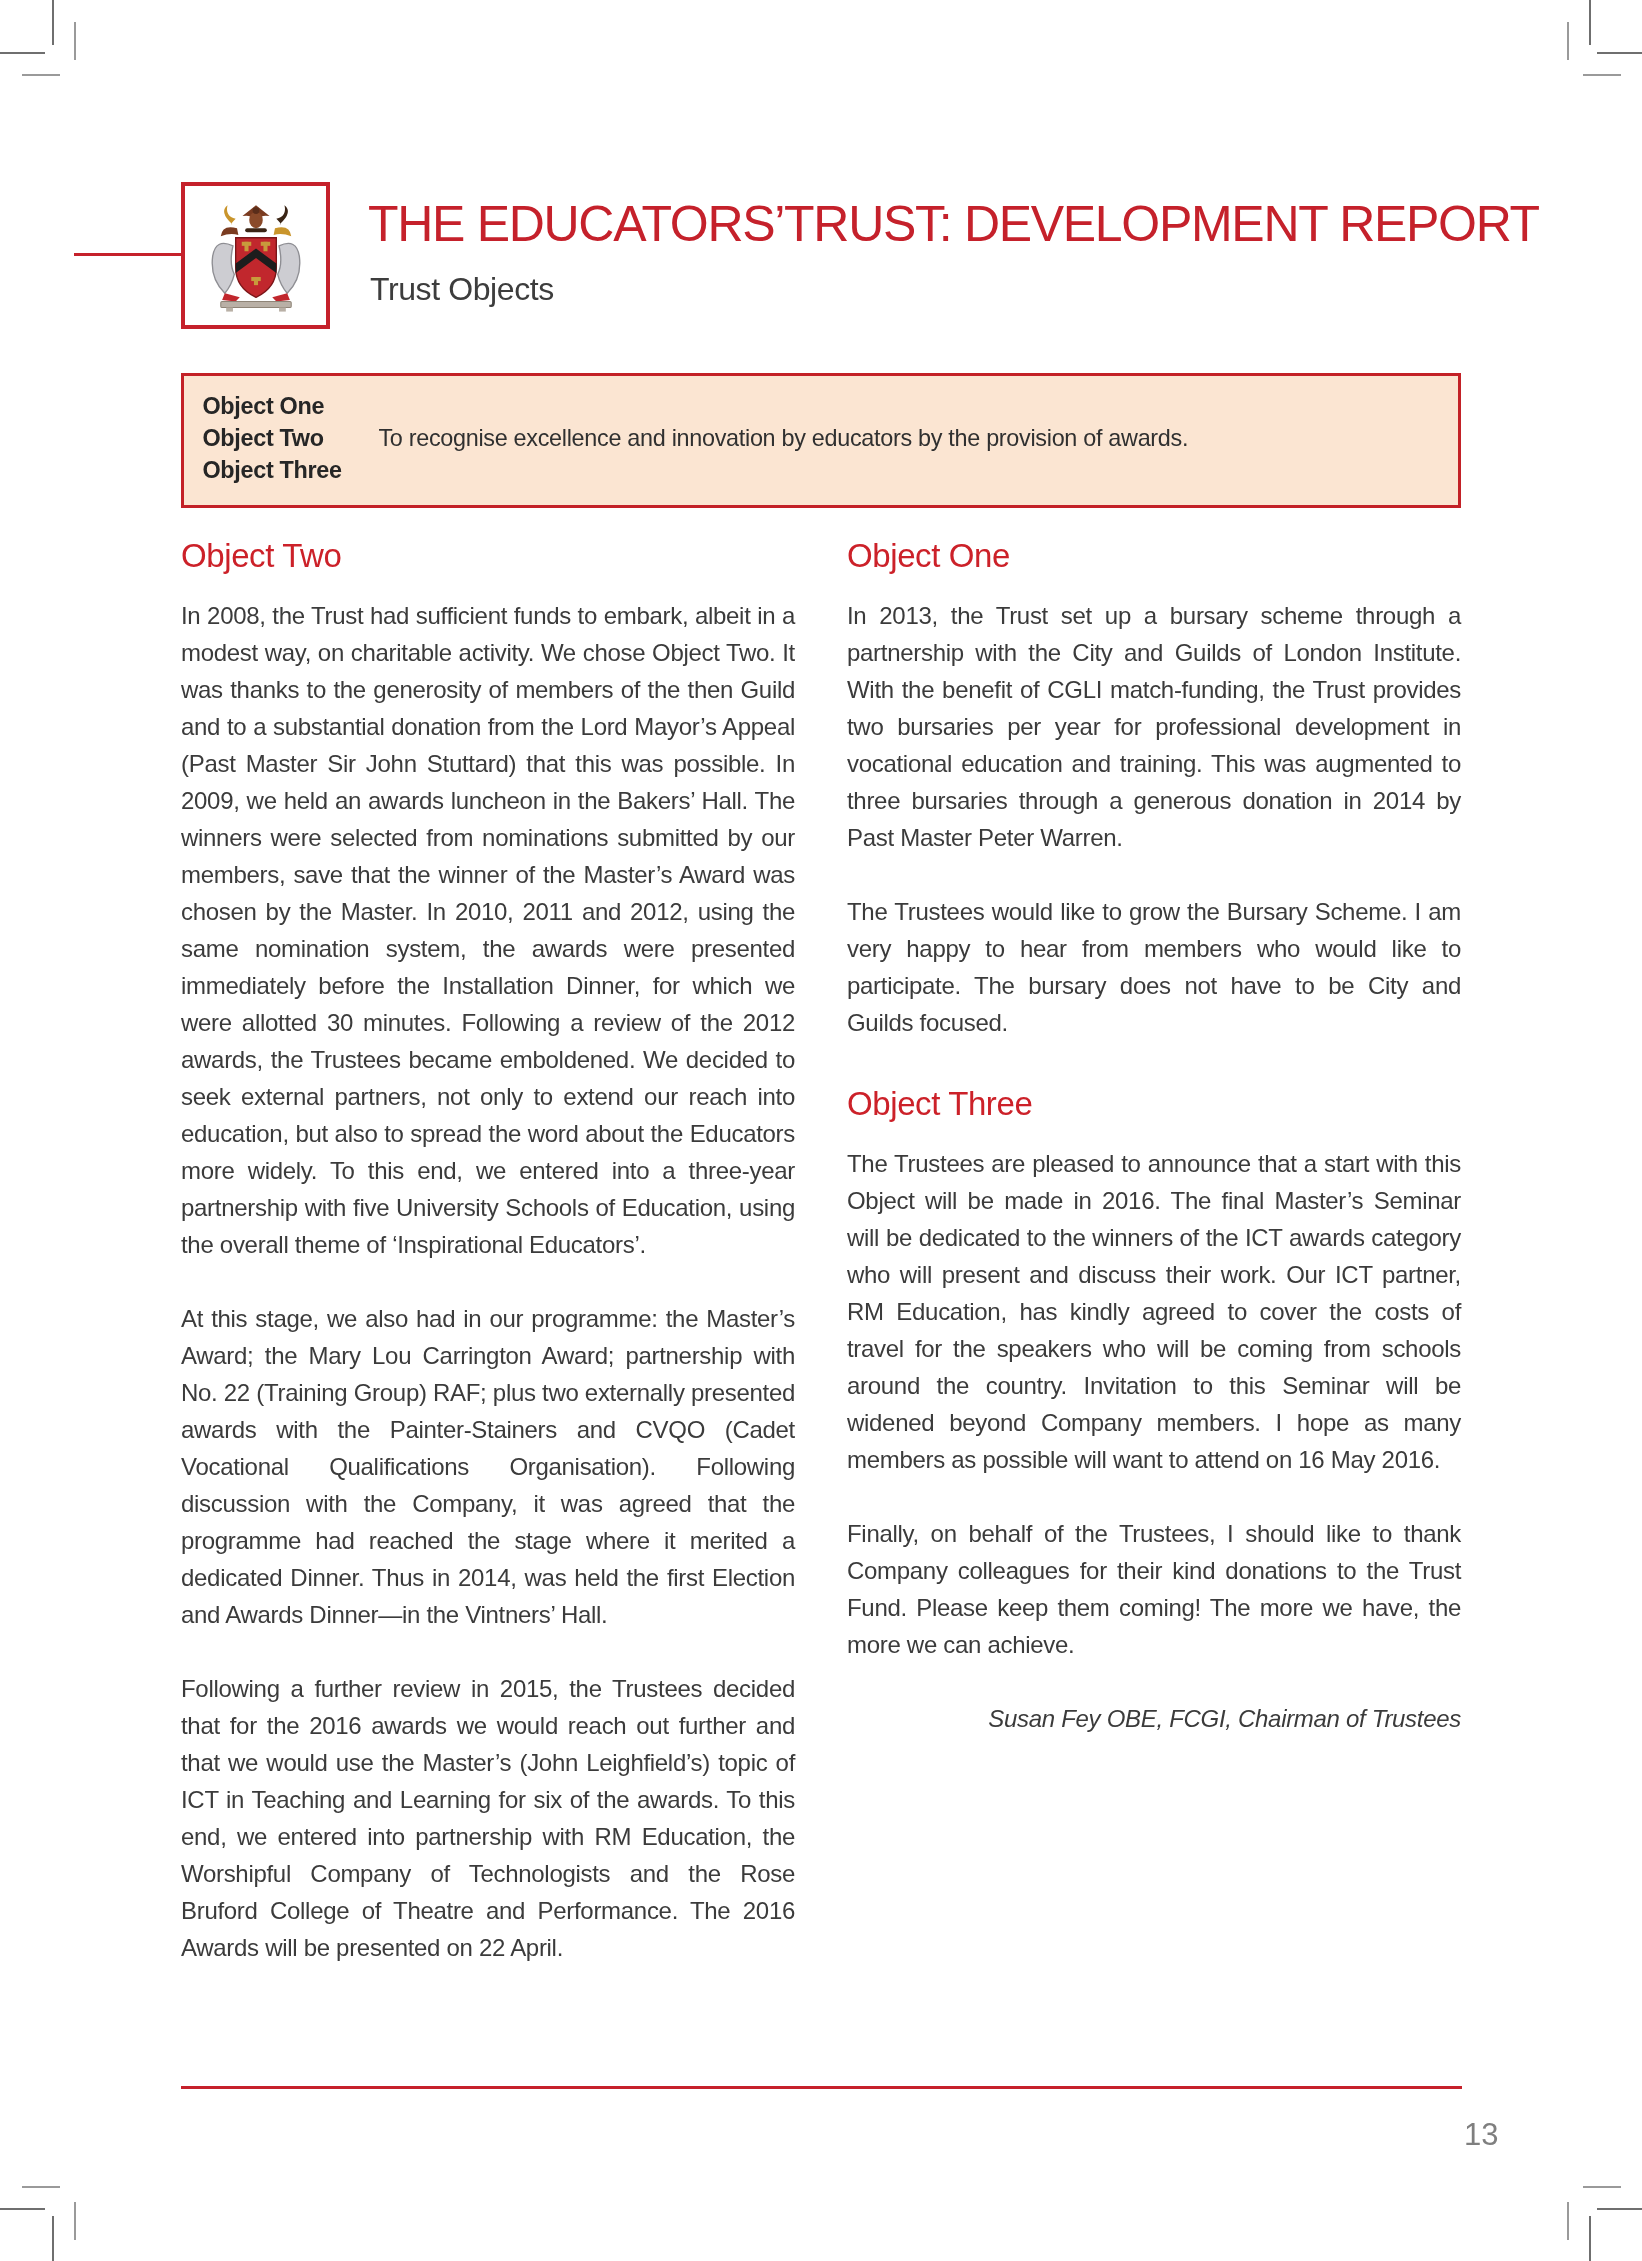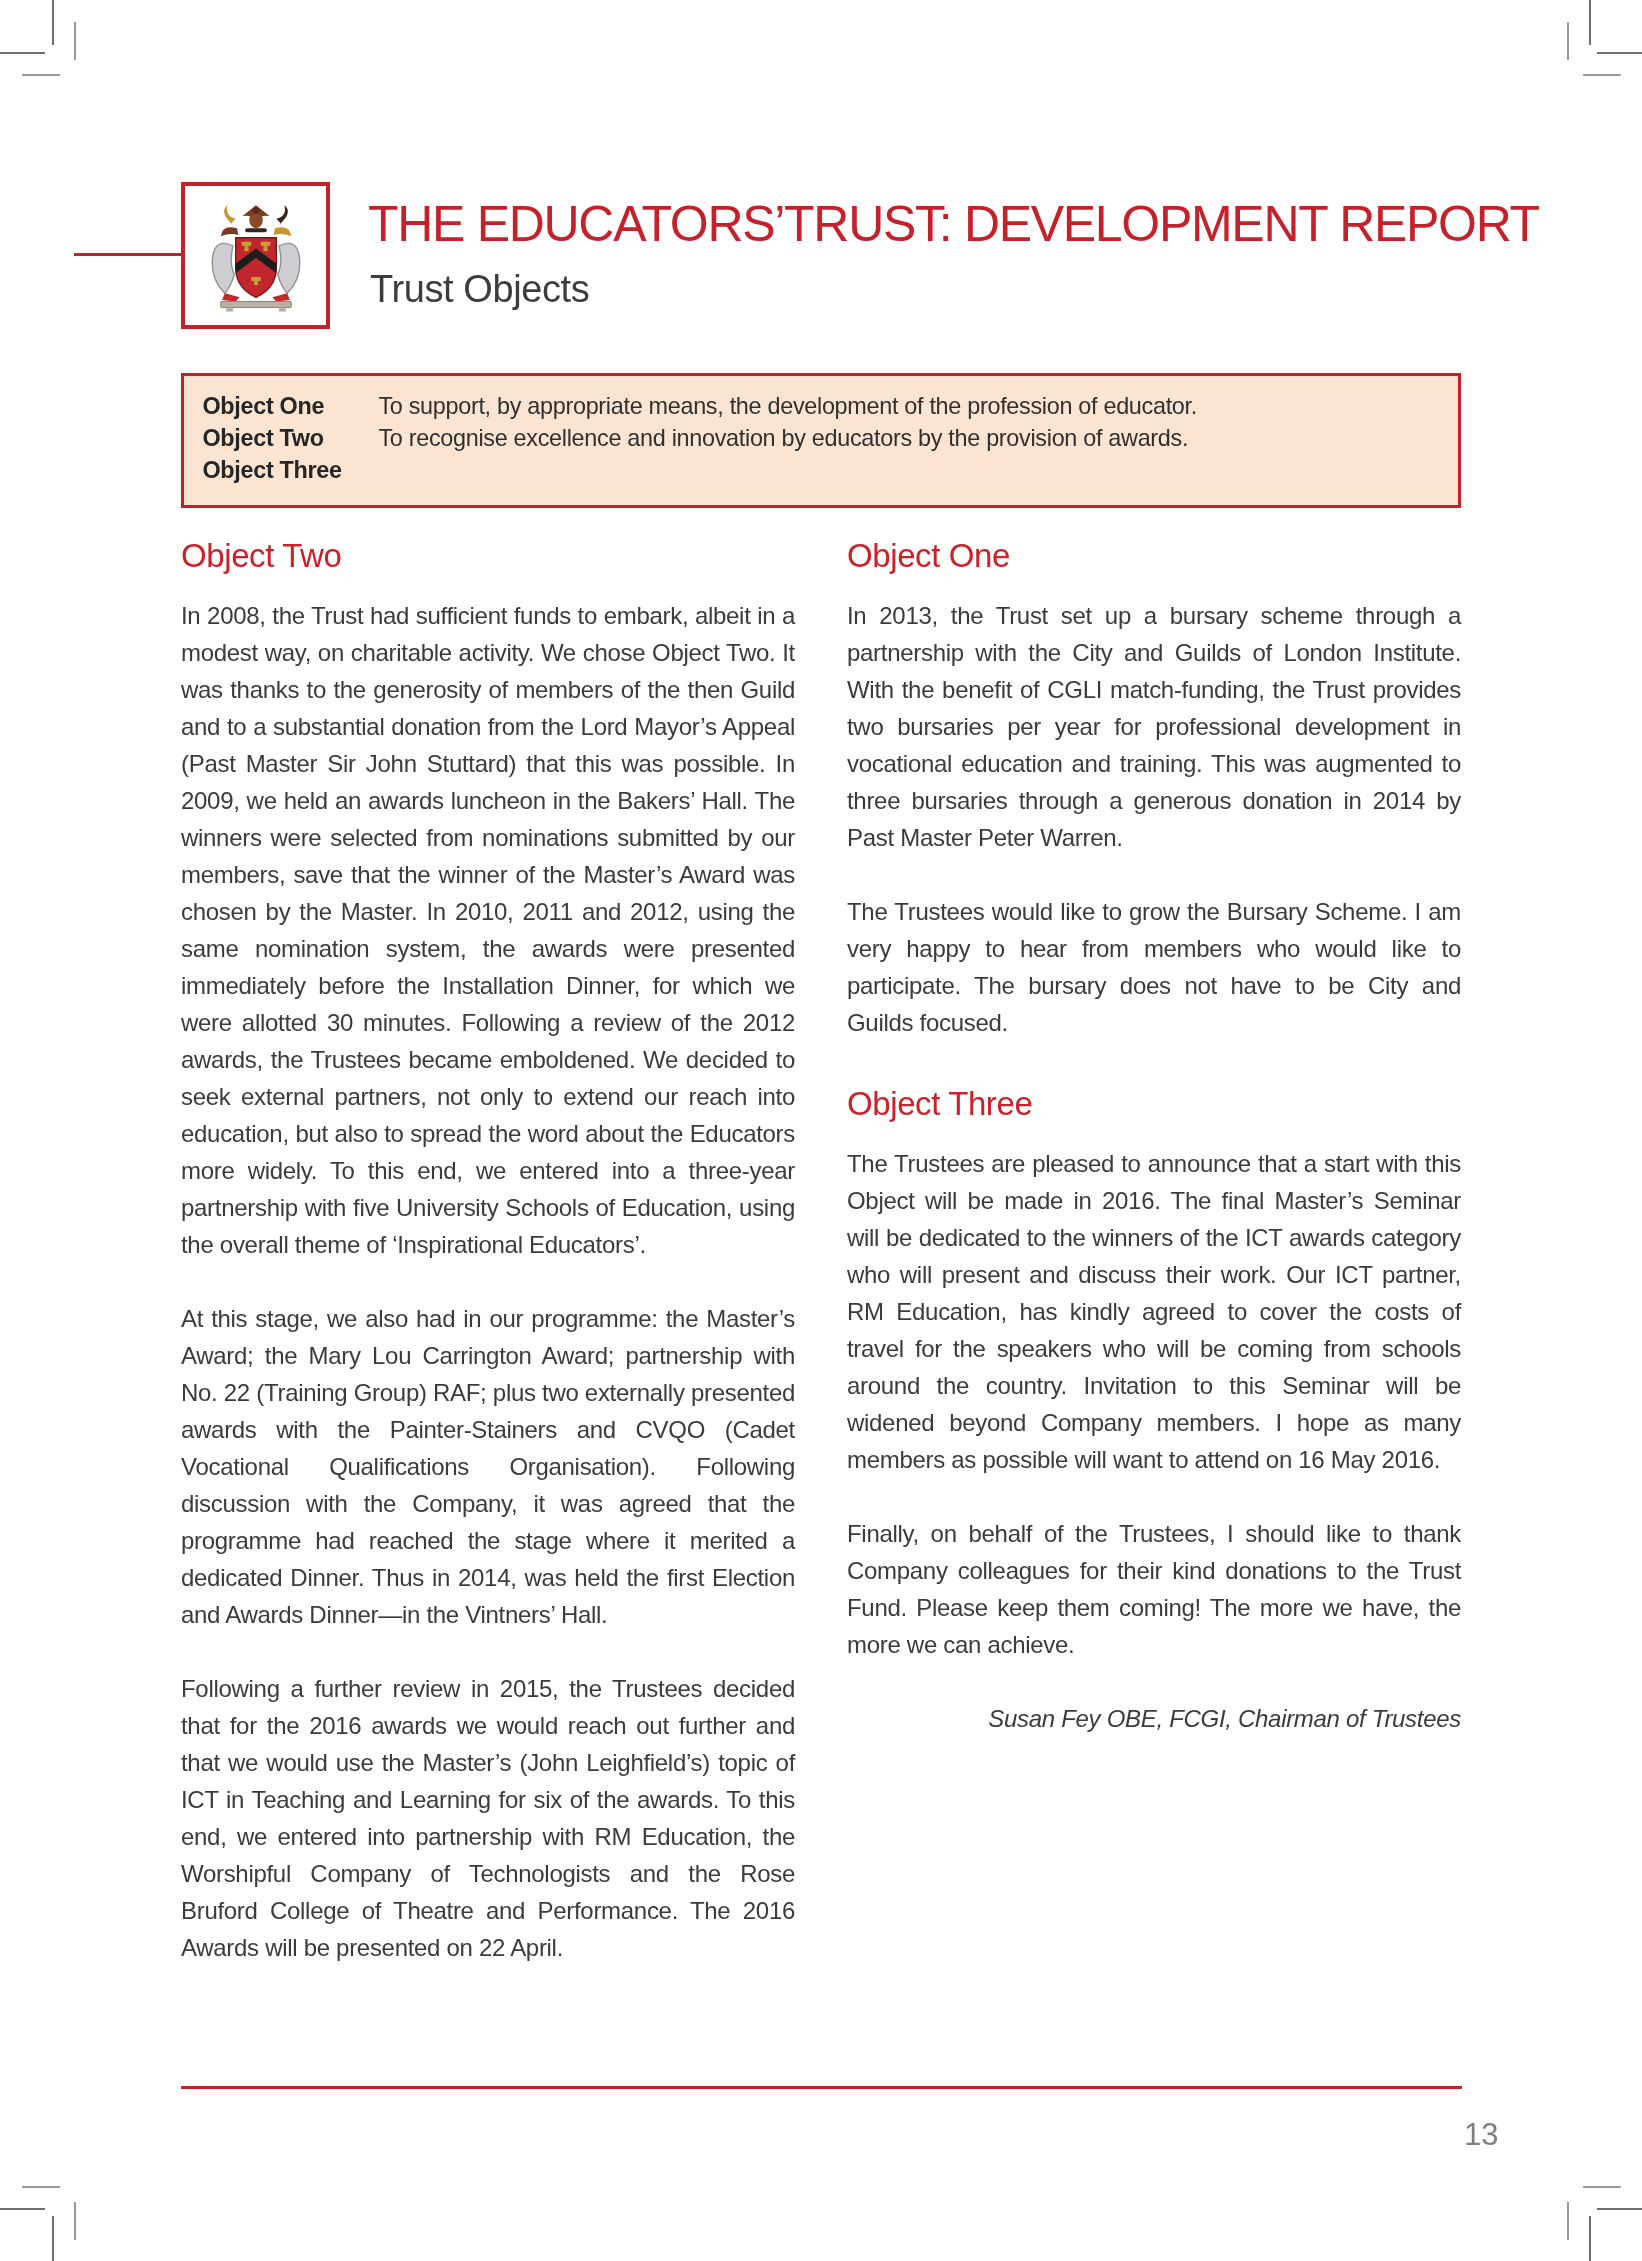--- a/index.html
+++ b/index.html
@@ -30,21 +30,21 @@
   }
   .logo-box svg{width:122px;height:124px;display:block;}
   .logo-rule{position:absolute;left:74px;top:253px;width:107px;height:2.5px;background:var(--accent);}
   .report-title{
     position:absolute;left:368px;top:197px;width:1104px;
     font-size:50px;line-height:54px;letter-spacing:-1.3px;font-weight:400;
     color:var(--accent);white-space:nowrap;
   }
   .page-subtitle{
     position:absolute;left:370px;top:268px;
-    font-size:38px;line-height:42px;letter-spacing:-0.4px;font-weight:400;
+    font-size:32px;line-height:42px;letter-spacing:-0.4px;font-weight:400;
     color:var(--subtitle_text);
     text-align:right;
   }
 
   
   .objects-box{
     position:absolute;left:181px;top:373px;width:1280px;min-height:135px;
     background:var(--box_fill);border:3.3px solid var(--box_border);
     padding:14.2px 50px 11.7px 18.4px;
   }
@@ -134,21 +134,20 @@
     <rect x="124" y="161" width="10" height="6" fill="#b9b0a6"></rect>
   </svg>
 </div>
 
 <div class="report-title">THE EDUCATORS’TRUST: DEVELOPMENT REPORT</div>
 <div class="page-subtitle">Trust Objects</div>
 
 <div class="objects-box">
   <div class="object-row">
     <div class="object-label">Object One</div>
-    <div class="object-desc">To support, by appropriate means, the development of the profession of educator.</div>
   </div>
   <div class="object-row">
     <div class="object-label">Object Two</div>
     <div class="object-desc">To recognise excellence and innovation by educators by the provision of awards.</div>
   </div>
   <div class="object-row">
     <div class="object-label">Object Three</div>
   </div>
 </div>
 

